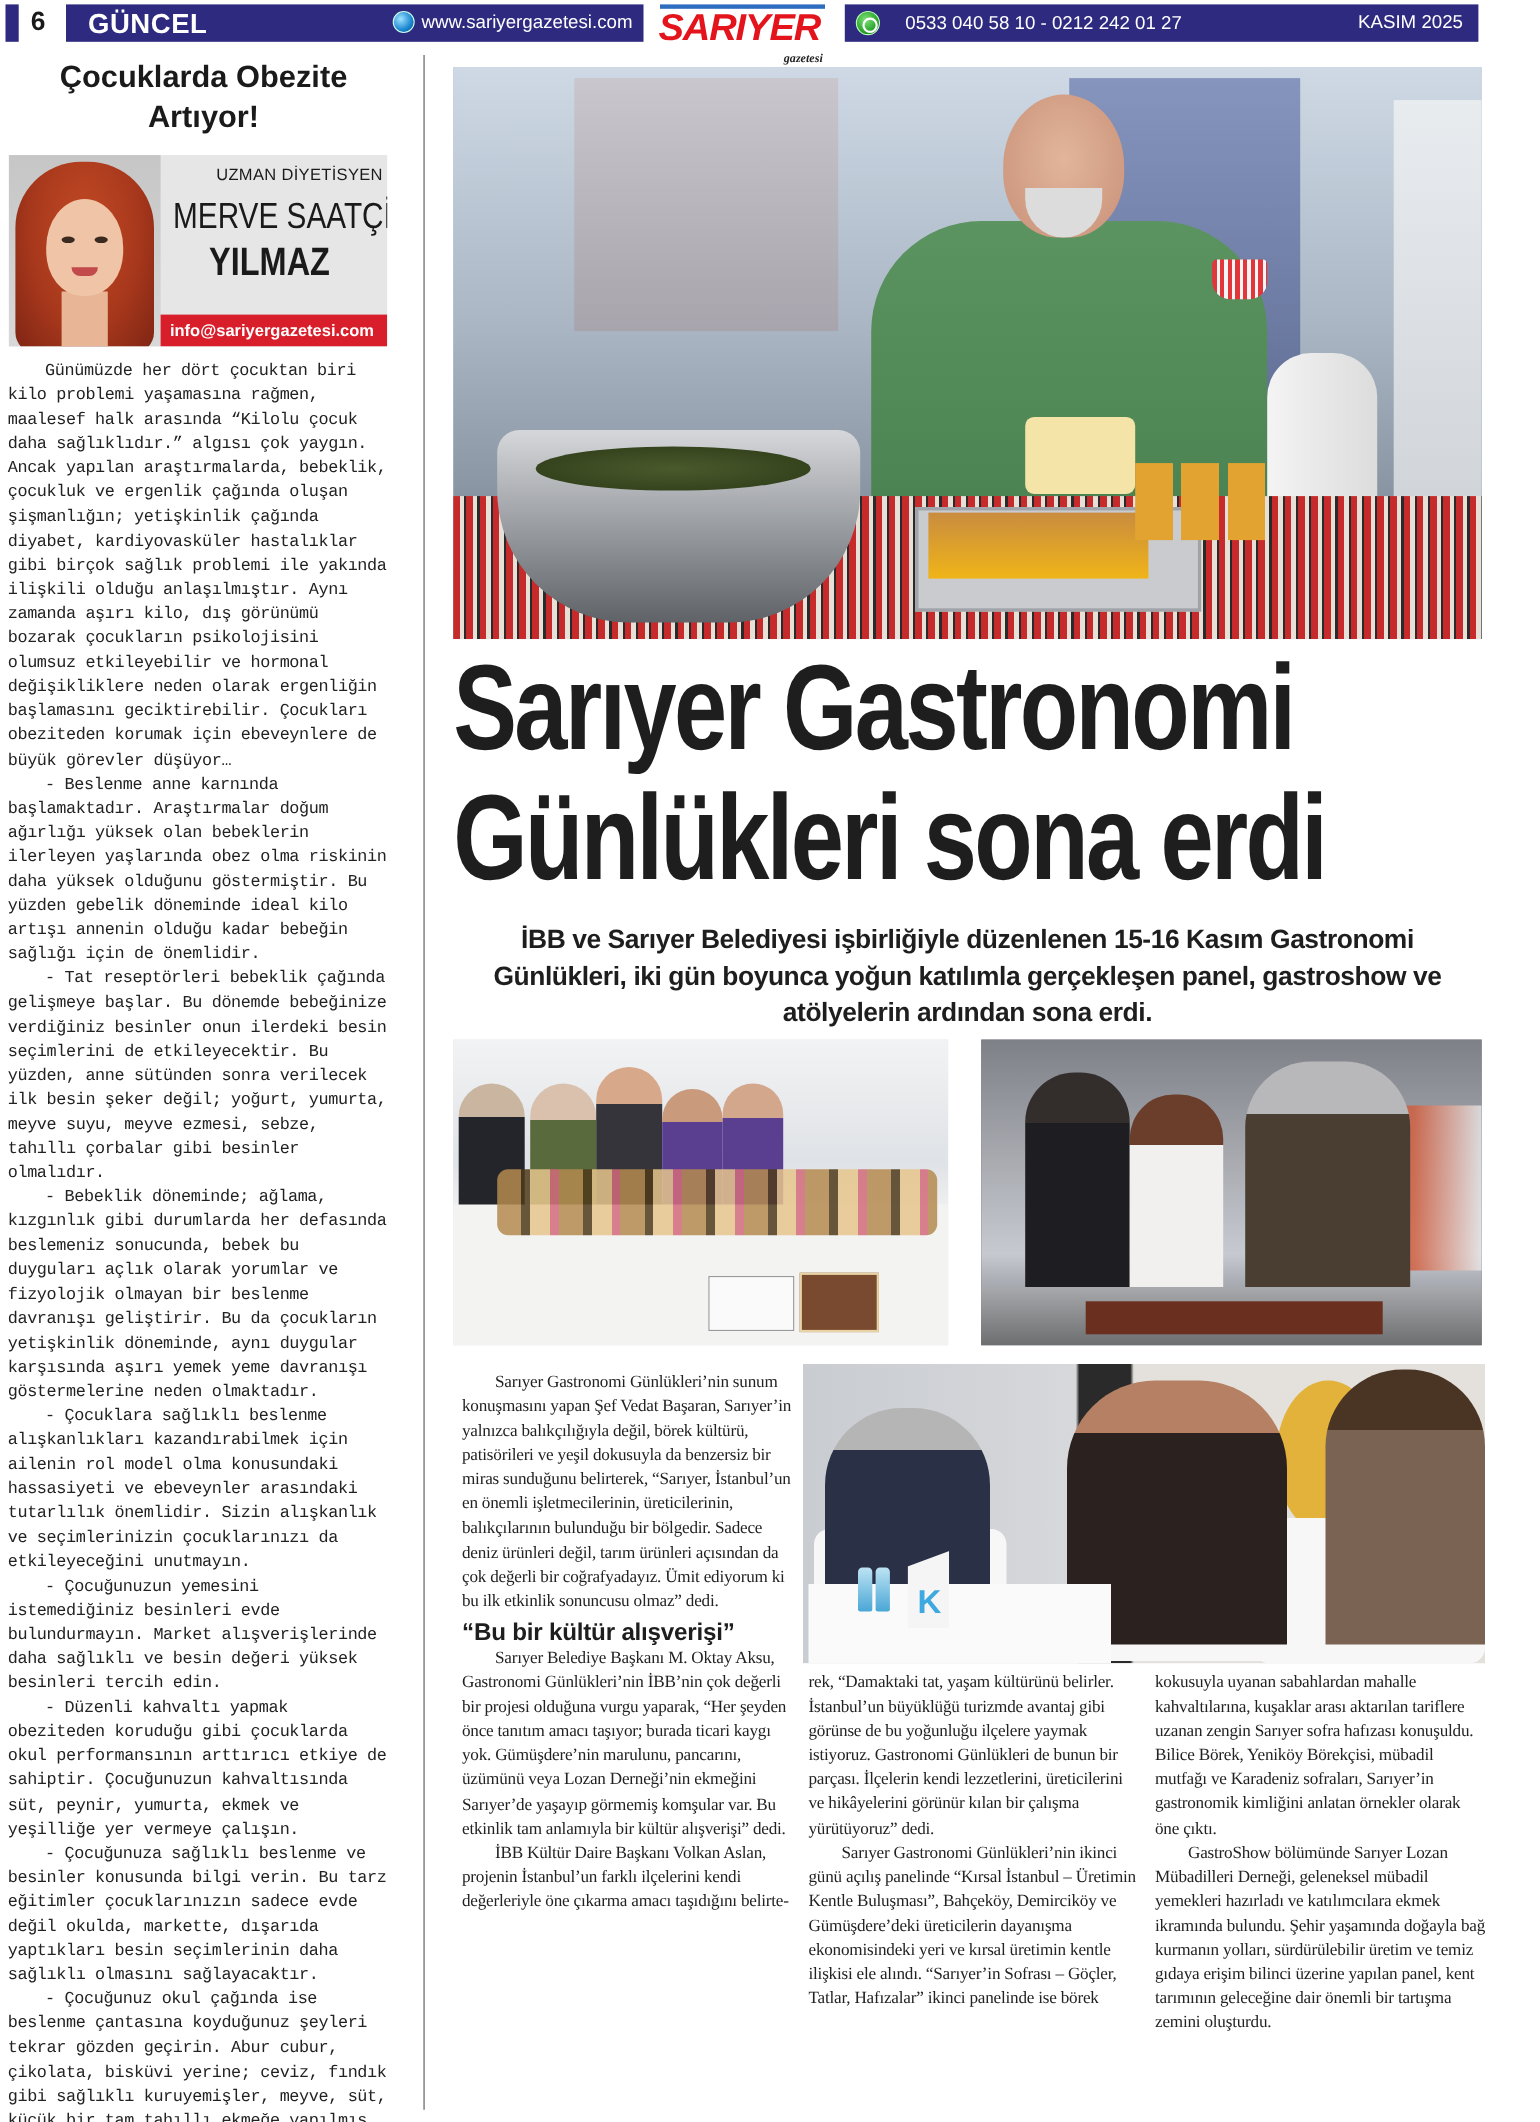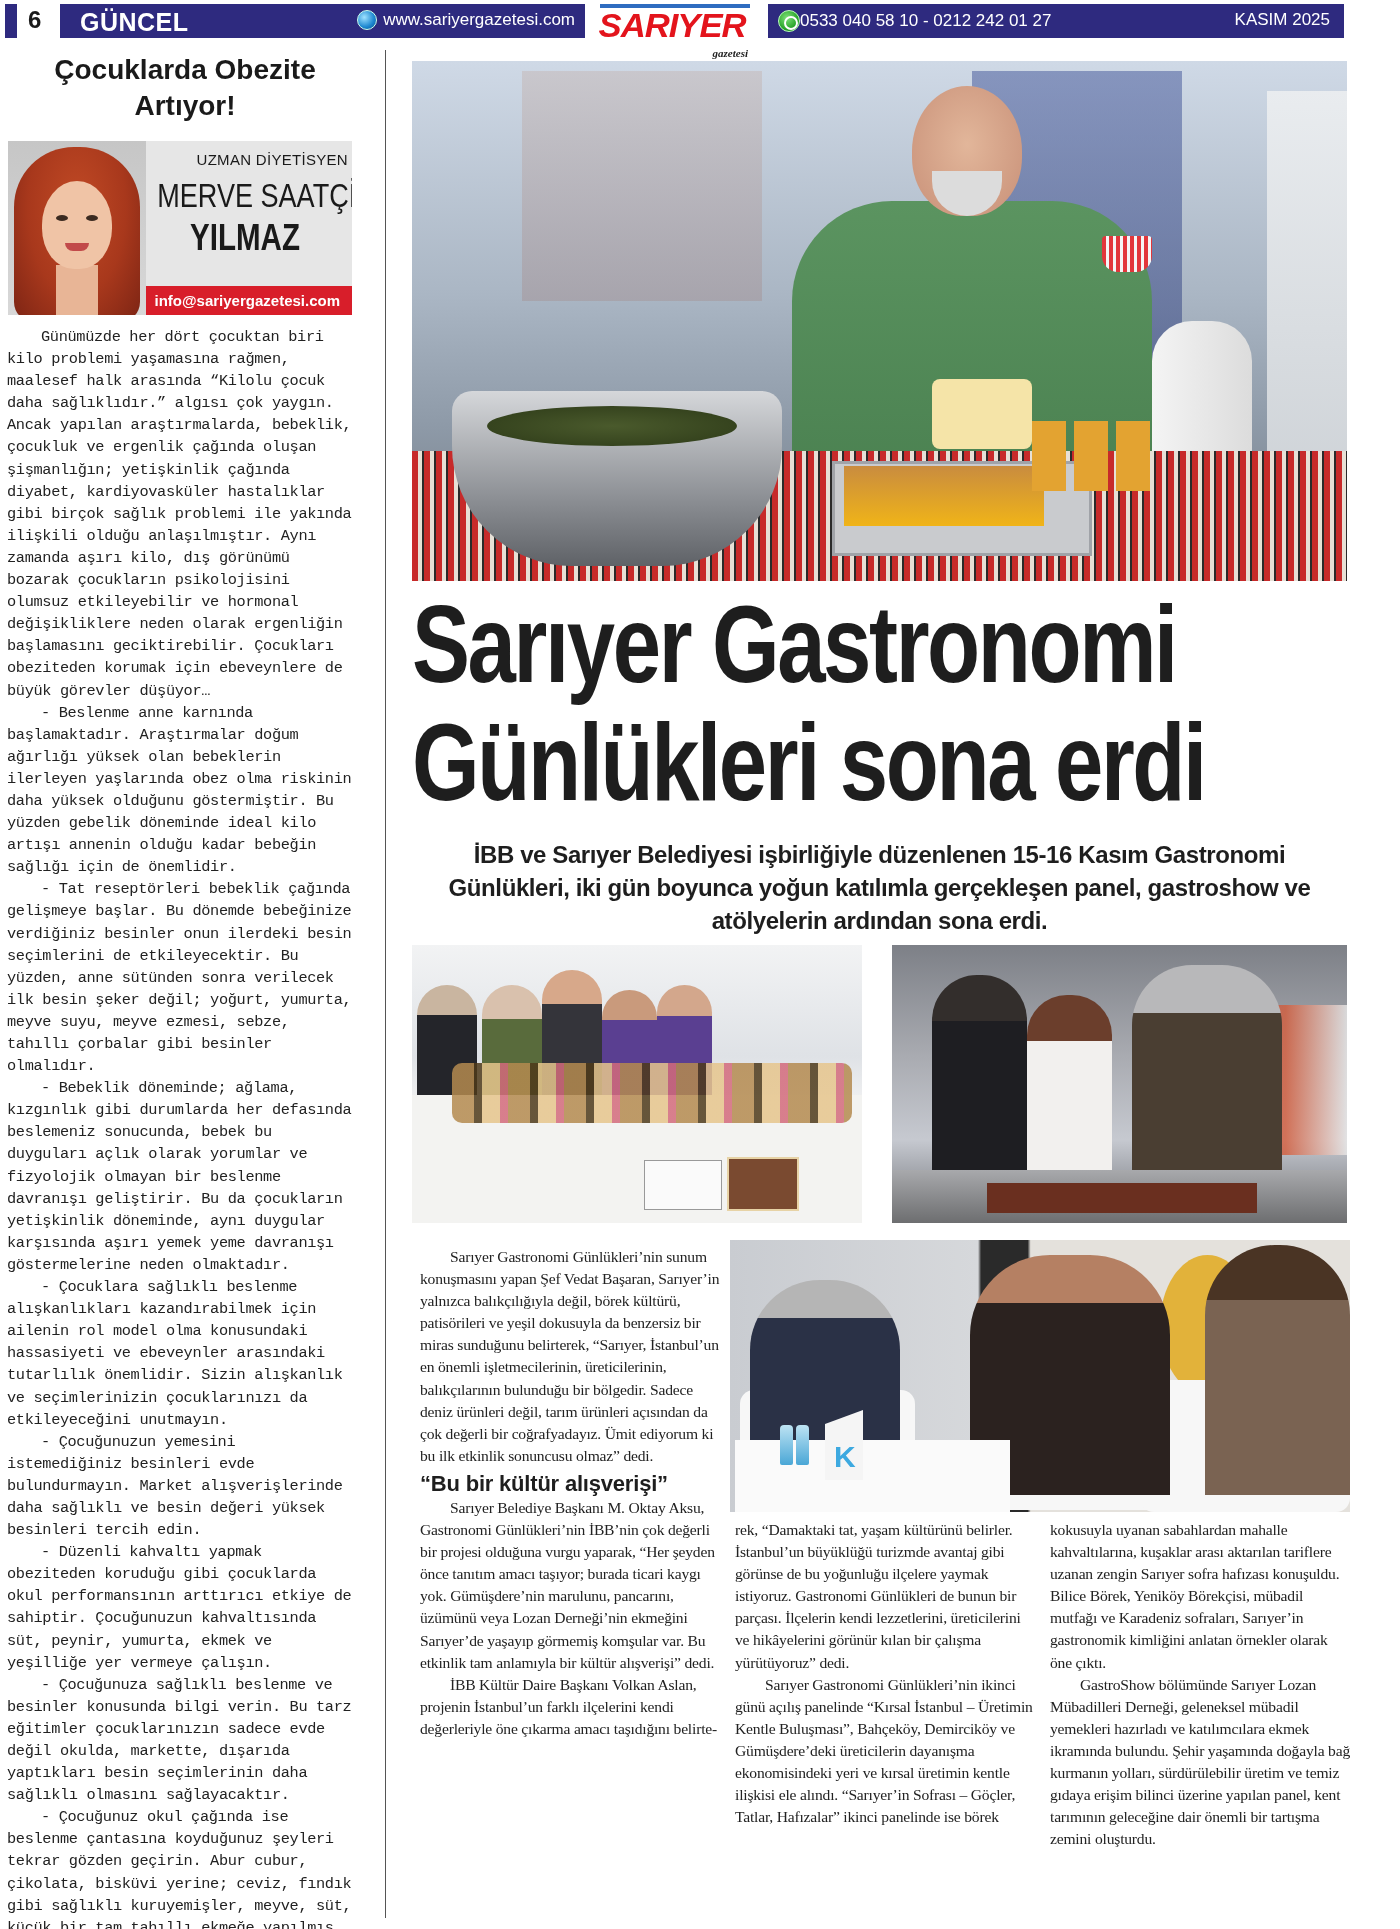--- a/index.html
+++ b/index.html
@@ -12,21 +12,21 @@
   .hdr-page { position: absolute; left: 28px; top: 2px; font: bold 24px "Liberation Sans", sans-serif; color: #1a1a1a; }
   .hdr-band1 { position: absolute; left: 60px; top: 0; width: 525px; height: 34px; background: #2e2a7f; }
   .hdr-section { position: absolute; left: 20px; top: 4px; font: bold 25px "Liberation Sans", sans-serif; color: #fff; letter-spacing: 0.5px; text-align: right; }
   .hdr-web { position: absolute; right: 10px; top: 6px; display: flex; align-items: center; gap: 6px; color: #fff; font-size: 17px; }
   .globe { width: 20px; height: 20px; border-radius: 50%; background: radial-gradient(circle at 35% 35%, #9fe2ff, #1b86d0 60%, #0c4f8a); border: 1px solid #cfe; }
   .logo { position: absolute; left: 600px; top: -2px; width: 150px; height: 50px; }
   .logo-top { position: absolute; left: 0; top: 2px; width: 150px; height: 4px; background: #2e6cc0; }
   .logo-text { position: absolute; left: 0; top: 4px; font: italic 900 34px "Liberation Sans", sans-serif; color: #e3141c; letter-spacing: -1px; transform: scaleX(1.02); }
   .logo-sub { position: absolute; right: 2px; top: 32px; font: italic bold 11px "Liberation Serif", serif; color: #222; margin-top: 13px; }
   .hdr-band2 { position: absolute; left: 768px; top: 0; width: 576px; height: 34px; background: #2e2a7f; }
-  .hdr-phone { position: absolute; left: 10px; top: 6px; display: flex; align-items: center; gap: 0; color: #fff; font-size: 17px; }
+  .hdr-phone { position: absolute; left: 10px; top: 6px; display: flex; align-items: center; gap: 23px; color: #fff; font-size: 17px; }
   .wa { width: 22px; height: 22px; border-radius: 50%; background: radial-gradient(circle at 40% 35%, #7fe27a, #2aa52a 60%, #0f5e12); border: 1px solid #bfb; position: relative; }
   .wa::after { content: ""; position: absolute; left: 5px; top: 5px; width: 10px; height: 10px; border: 2px solid #fff; border-radius: 50%; }
   .hdr-date { position: absolute; right: 14px; top: 6px; color: #fff; font-size: 17px; }
 
   
   .col-title { position: absolute; left: 20px; top: 52px; width: 330px; text-align: center; font: bold 28px "Liberation Sans", sans-serif; line-height: 36px; color: #1a1a1a; }
   .author-box { position: absolute; left: 8px; top: 141px; width: 344px; height: 174px; background: #e6e6e6; overflow: hidden; }
   .author-photo { position: absolute; left: 0; top: 0; width: 138px; height: 174px; background: linear-gradient(180deg, #c6c6c6 0%, #d8d8d8 100%); overflow: hidden; }
   .hair { position: absolute; left: 6px; top: 6px; width: 126px; height: 175px; border-radius: 60px 60px 20px 20px; background: radial-gradient(ellipse at 50% 35%, #c14a25 0%, #a8381c 55%, #7c2414 100%); }
   .face { position: absolute; left: 34px; top: 40px; width: 70px; height: 88px; border-radius: 50% 50% 46% 46%; background: #f0c4a6; }

